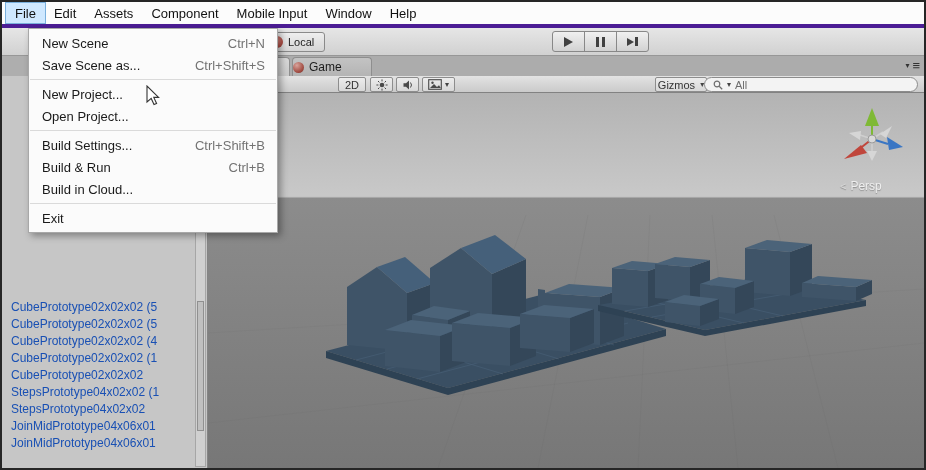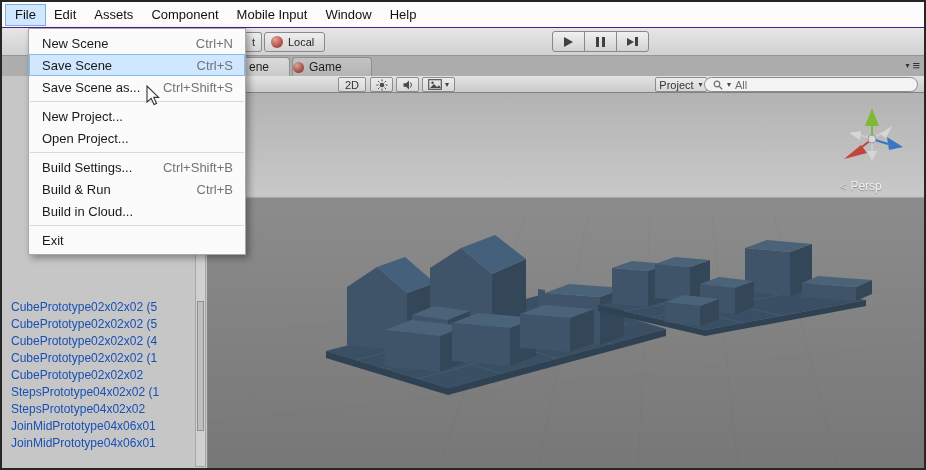--- a/index.html
+++ b/index.html
@@ -1,21 +1,21 @@
 <!DOCTYPE html>
 <html style="--menu-highlight: #cfe8ff; --prefab-text-blue: #1950b4; --building-front: #3f5468; --building-side: #344759; --building-top: #4b6379; --roof: #45607a; --platform-top: #3a4f63; --platform-edge: #2e4254; --sky: #b9b9b9; --ground: #7e7e7e; --axis-x-red: #c0463c; --axis-y-green: #7fb935; --axis-z-blue: #3a76c4;"><head>
 <meta charset="utf-8">
 <style>
   * {margin:0;padding:0;box-sizing:border-box;font-family:"Liberation Sans",sans-serif;}
   body {background:#ffffff;}
   #win {position:relative;width:926px;height:470px;background:#c6c6c6;overflow:hidden;}
   #win::after {content:"";position:absolute;inset:0;border:2px solid #262626;pointer-events:none;z-index:500;}
 
   
-  .menubar {position:absolute;left:2px;top:2px;right:2px;height:26px;background:#fcfcfc;border-bottom:1px solid #4c1d95;display:flex;align-items:center;padding-left:4px;z-index:300;}
+  .menubar {position:absolute;left:2px;top:2px;right:2px;height:26px;background:#fcfcfc;border-bottom:4px solid #4c1d95;display:flex;align-items:center;padding-left:4px;z-index:300;}
   .mb-item {display:inline-flex;align-items:center;height:20px;padding:0 9px;font-size:13px;color:#111;cursor:default;}
   .mb-item.active {background:var(--menu-highlight,#d3e6f8);outline:1px solid #7ab0dd;}
 
   
   .toolbar {position:absolute;left:2px;top:28px;width:922px;height:28px;background:linear-gradient(#e6e6e6,#d1d1d1);border-bottom:1px solid #979797;}
   .tb-frag {position:absolute;left:244px;top:4px;width:16px;height:20px;border:1px solid #8a8a8a;border-left:none;border-radius:0 3px 3px 0;background:linear-gradient(#eeeeee,#d6d6d6);font-size:11px;color:#333;display:flex;align-items:center;justify-content:center;}
   .tb-local {position:absolute;left:262px;top:4px;height:20px;padding:0 10px 0 6px;border:1px solid #8a8a8a;border-radius:3px;background:linear-gradient(#eeeeee,#d6d6d6);display:flex;align-items:center;gap:5px;font-size:11px;color:#222;}
   .local-ico {width:12px;height:12px;border-radius:50%;background:radial-gradient(circle at 35% 30%,#e7a29a,#b5534a 60%,#8c362e);}
   .playbar {position:absolute;left:550px;top:3px;display:flex;}
   .play-btn {width:33px;height:21px;border:1px solid #888;background:linear-gradient(#f0f0f0,#d2d2d2);display:flex;align-items:center;justify-content:center;}
@@ -58,21 +58,21 @@
   .sv-fx {left:214px;width:33px;gap:3px;}
   .sv-giz {left:447px;width:52px;gap:5px;}
   .chev {font-size:8px;color:#444;line-height:1;}
   .sv-search {position:absolute;left:496px;top:1px;width:214px;height:15px;border:1px solid #8c8c8c;border-radius:8px;background:#f3f3f3;display:flex;align-items:center;gap:4px;padding:0 8px;font-size:11px;color:#6c6c6c;}
 
   .viewport {position:absolute;top:37px;left:0;width:716px;height:375px;overflow:hidden;}
   .persp {position:absolute;left:632px;top:86px;font-size:12px;color:#efefef;text-shadow:0 1px 1px rgba(0,0,0,.3);display:flex;gap:4px;align-items:center;cursor:default;}
   .persp .lt {color:#d8d8d8;font-size:11px;}
 
   
-  .menu-pop {position:absolute;left:28px;top:28px;width:218px;background:#fbfbfb;border:1px solid #a8a8a8;box-shadow:3px 3px 7px rgba(0,0,0,.35);z-index:400;padding:3px 0;}
+  .menu-pop {position:absolute;left:28px;top:28px;width:250px;background:#fbfbfb;border:1px solid #a8a8a8;box-shadow:3px 3px 7px rgba(0,0,0,.35);z-index:400;padding:3px 0;}
   .mi {height:22px;display:flex;justify-content:space-between;align-items:center;padding:0 12px 0 13px;font-size:13px;color:#1a1a1a;cursor:default;}
   .mi.hl {background:var(--menu-highlight,#cfe8ff);box-shadow:inset 0 0 0 1px #86bce8;}
   .mi .key {color:#737373;}
   .msep {height:1px;background:#dadada;margin:3px 1px;}
 
   .cursor {position:absolute;left:146px;top:85px;z-index:600;pointer-events:none;}
 </style>
 </head>
 <body>
 
@@ -169,21 +169,21 @@
       </div>
       <div class="svb sv-fx">
         <svg width="14" height="11" viewBox="0 0 14 11">
           <rect x="0.7" y="0.7" width="12.6" height="9.6" fill="none" stroke="#4a4a4a" stroke-width="1.1"></rect>
           <circle cx="4.5" cy="3.8" r="1.2" fill="#4a4a4a"></circle>
           <polygon points="2,9 6,5 9,8 11,6.2 12.8,9" fill="#4a4a4a"></polygon>
         </svg>
         <span class="chev">▾</span>
       </div>
       <div class="svb sv-giz">
-        <span>Project</span>
+        <span>Gizmos</span>
         <span class="chev">▾</span>
       </div>
       <div class="sv-search">
         <svg width="10" height="10" viewBox="0 0 10 10">
           <circle cx="4" cy="4" r="2.8" fill="none" stroke="#6e6e6e" stroke-width="1.2"></circle>
           <line x1="6.2" y1="6.2" x2="9.2" y2="9.2" stroke="#6e6e6e" stroke-width="1.3"></line>
         </svg>
         <span class="chev">▾</span>
         <span>All</span>
       </div>
@@ -344,24 +344,20 @@
     <span class="mb-item">Mobile Input</span>
     <span class="mb-item">Window</span>
     <span class="mb-item">Help</span>
   </div>
 
   <div class="menu-pop">
     <div class="mi">
       <span>New Scene</span>
       <span class="key">Ctrl+N</span>
     </div>
-    <div class="mi hl">
-      <span>Save Scene</span>
-      <span class="key">Ctrl+S</span>
-    </div>
     <div class="mi">
       <span>Save Scene as...</span>
       <span class="key">Ctrl+Shift+S</span>
     </div>
     <div class="msep"></div>
     <div class="mi">
       <span>New Project...</span>
       <span class="key"></span>
     </div>
     <div class="mi">

